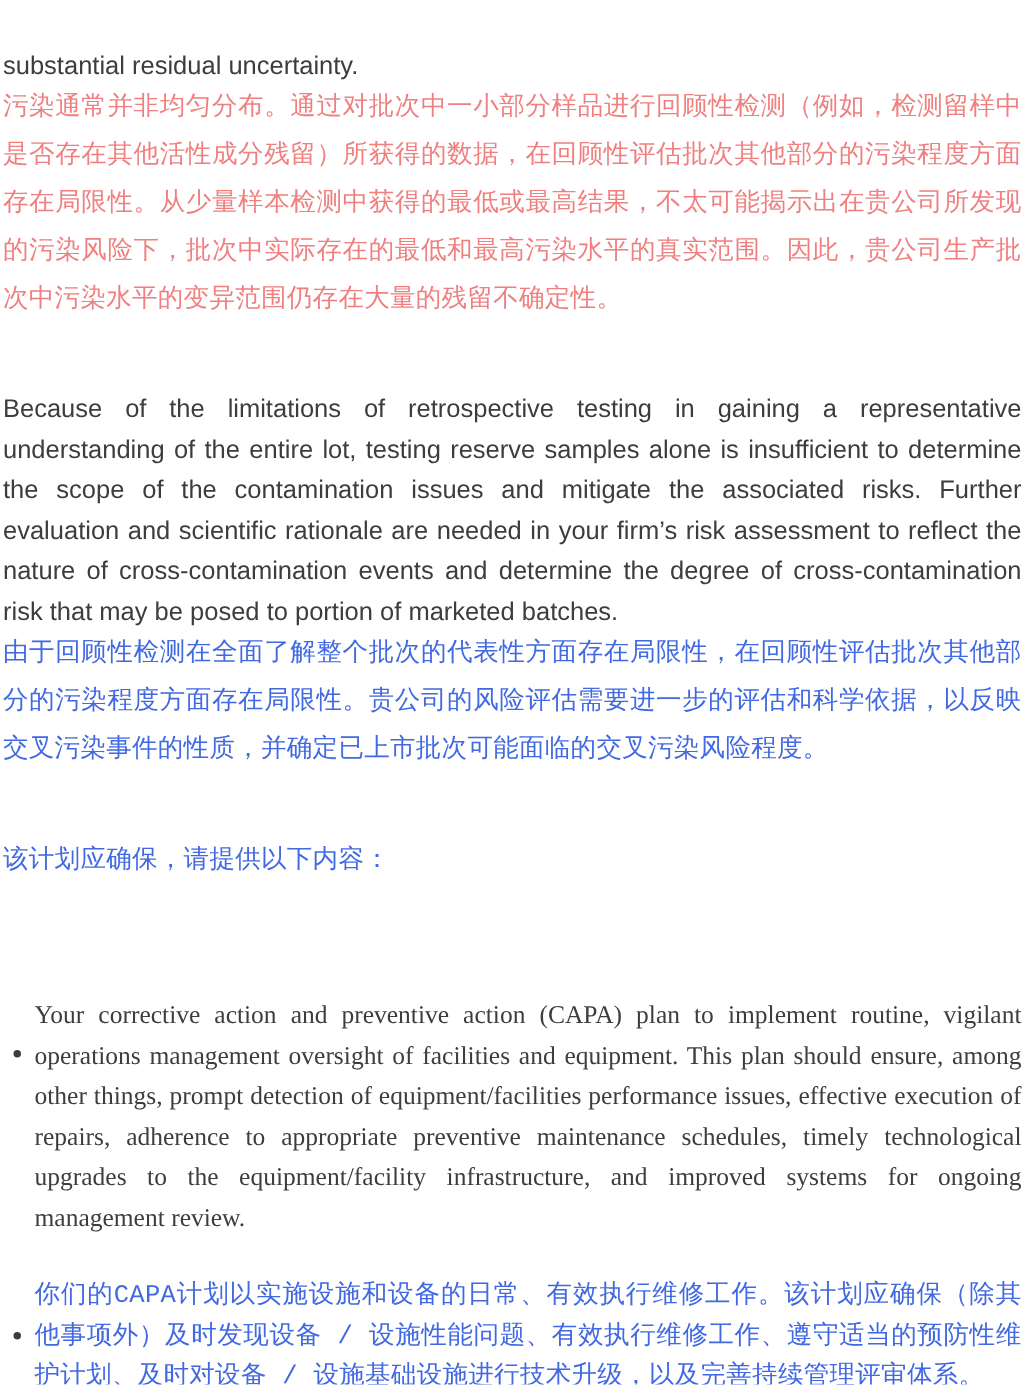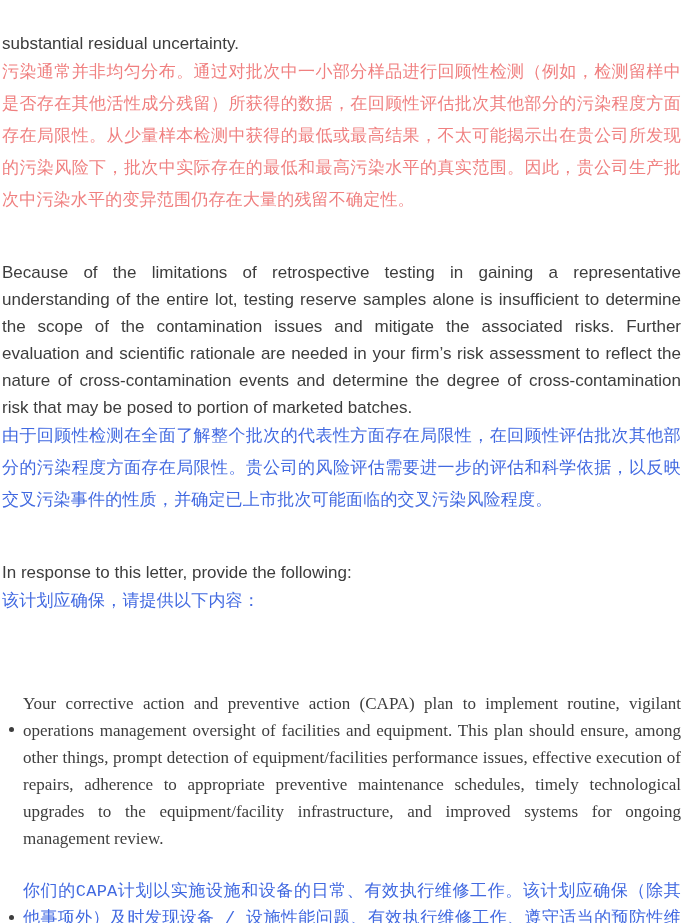--- a/index.html
+++ b/index.html
@@ -49,21 +49,20 @@
   <p class="zh zh-red para-zh just">污染通常并非均匀分布。通过对批次中一小部分样品进行回顾性检测（例如，检测留样中是否存在其他活性成分残留）所获得的数据，在回顾性评估批次其他部分的污染程度方面存在局限性。从少量样本检测中获得的最低或最高结果，不太可能揭示出在贵公司所发现的污染风险下，批次中实际存在的最低和最高污染水平的真实范围。因此，贵公司生产批次中污染水平的变异范围仍存在大量的残留不确定性。</p>
 
   <div class="gap-sm"></div>
 
   <p class="en just">Because of the limitations of retrospective testing in gaining a representative understanding of the entire lot, testing reserve samples alone is insufficient to determine the scope of the contamination issues and mitigate the associated risks. Further evaluation and scientific rationale are needed in your firm’s risk assessment to reflect the nature of cross-contamination events and determine the degree of cross-contamination risk that may be posed to portion of marketed batches.</p>
 
   <p class="zh zh-blue para-zh just">由于回顾性检测在全面了解整个批次的代表性方面存在局限性，在回顾性评估批次其他部分的污染程度方面存在局限性。贵公司的风险评估需要进一步的评估和科学依据，以反映交叉污染事件的性质，并确定已上市批次可能面临的交叉污染风险程度。</p>
 
   <div class="gap-sm"></div>
 
-  <p class="en">In response to this letter, provide the following:</p>
 
   <p class="zh zh-blue para-zh">该计划应确保，请提供以下内容：</p>
 
   <div class="gap-md"></div>
 
   <ul class="bullets">
     <li>
       <span class="marker mk-dark"></span>
       <span class="txt en">Your corrective action and preventive action (CAPA) plan to implement routine, vigilant operations management oversight of facilities and equipment. This plan should ensure, among other things, prompt detection of equipment/facilities performance issues, effective execution of repairs, adherence to appropriate preventive maintenance schedules, timely technological upgrades to the equipment/facility infrastructure, and improved systems for ongoing management review.</span>
     </li>

